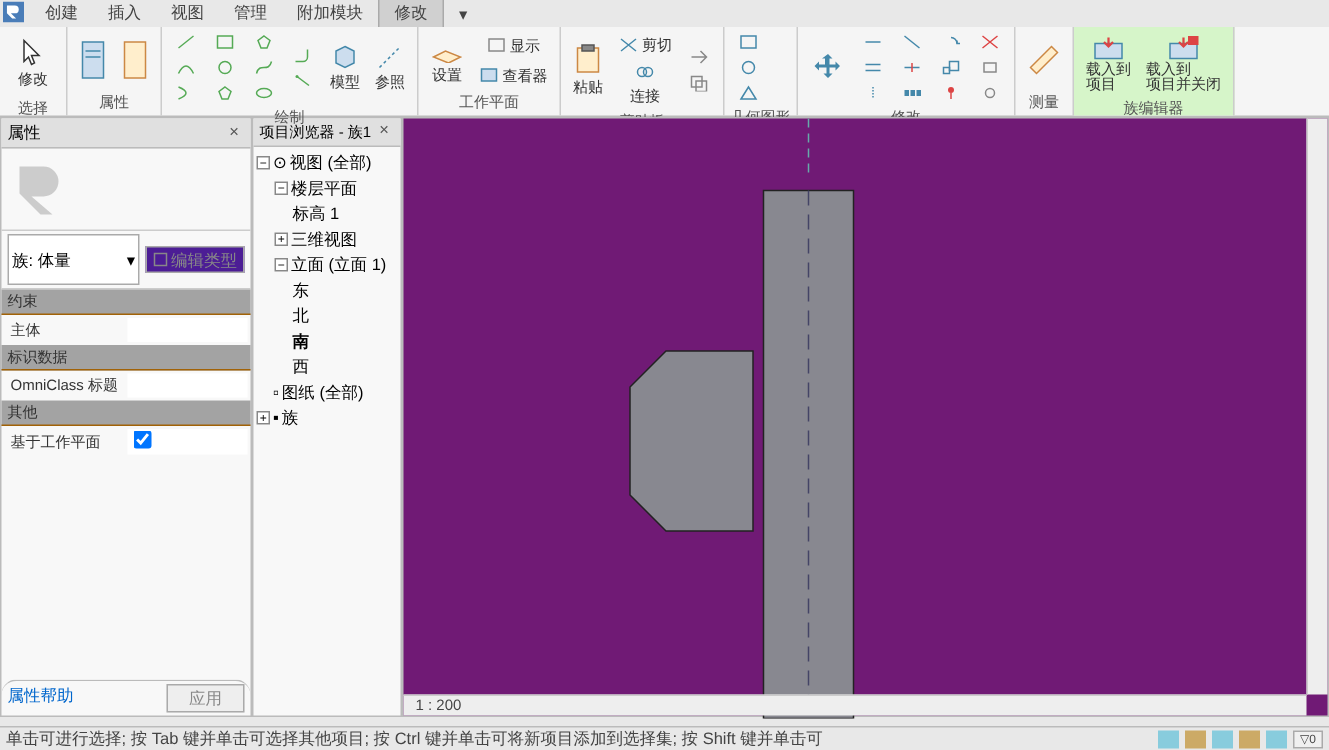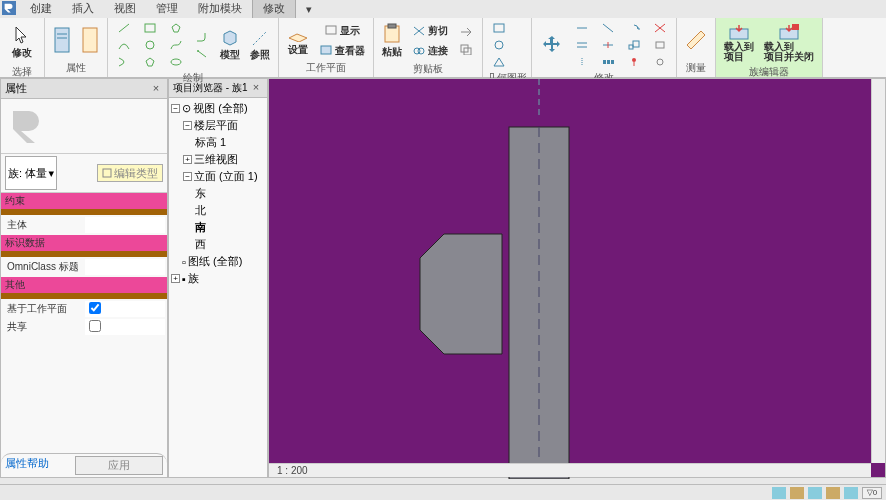--- a/index.html
+++ b/index.html
@@ -9,53 +9,53 @@
 .menubar { height: 18px; background: #e8e8e8; display: flex; align-items: flex-end; padding-left: 20px; gap: 0; }
 .menubar-item { padding: 2px 10px; color: #444; cursor: pointer; }
 .menubar-item.active { background: #d0d0d0; border: 1px solid #aaa; border-bottom: none; }
 .appicon { position: absolute; left: 2px; top: 1px; width: 14px; height: 14px; }
 
 
 .ribbon { height: 60px; background: #f5f5f5; border-bottom: 1px solid #bbb; display: flex; }
 .ribbon-group { display: flex; flex-direction: column; padding: 2px 4px; border-right: 1px solid #ccc; position: relative; }
 .ribbon-buttons { display: flex; flex: 1; gap: 2px; align-items: center; }
 .ribbon-label { text-align: center; color: #555; font-size: 10px; padding-top: 1px; }
-.rbtn { display: flex; flex-direction: column; align-items: center; justify-content: center; padding: 2px 4px; cursor: pointer; min-width: 24px; font-weight: bold; }
+.rbtn { display: flex; flex-direction: column; align-items: center; justify-content: center; padding: 2px 4px; cursor: pointer; min-width: 24px; }
 .rbtn-lg { min-width: 36px; height: 44px; }
 .rbtn-sm { width: 18px; height: 16px; }
 .rbtn svg { display: block; }
 .rbtn-text { font-size: 10px; color: #333; margin-top: 1px; }
 .rbtn-col { display: flex; flex-direction: column; gap: 1px; }
 .ribbon-group.hl { background: #d6f5c9; }
 
 
 .workspace { display: flex; height: 400px; }
 .panel { background: #f8f8f8; border: 1px solid #bbb; display: flex; flex-direction: column; }
 .panel-header { background: #e0e0e0; padding: 2px 4px; display: flex; justify-content: space-between; align-items: center; border-bottom: 1px solid #bbb; }
 .panel-close { width: 14px; height: 14px; text-align: center; cursor: pointer; color: #555; }
 
 .props-panel { width: 168px; }
 .props-top { display: flex; align-items: center; padding: 6px; gap: 6px; }
 .props-logo { width: 40px; height: 42px; }
 .type-row { display: flex; padding: 2px 4px; gap: 4px; align-items: center; border-top: 1px solid #ccc; border-bottom: 1px solid #ccc; }
 .type-select { flex: 1; height: 18px; border: 1px solid #aaa; background: #fff; padding: 16px 2px; display: flex; align-items: center; justify-content: space-between; }
-.edit-type-btn { height: 18px; padding: 0 4px; border: 1px solid #aaa; background: #fef9c3; color: #888; font-size: 10px; display: flex; align-items: center; gap: 2px; margin-left: 36px; }
-
-.props-section-h { background: #ec4899; padding: 1px 4px; font-size: 10px; color: #333; border-bottom: 6px solid #a16207; }
+.edit-type-btn { height: 18px; padding: 0 4px; border: 1px solid #aaa; background: #4c1d95; color: #888; font-size: 10px; display: flex; align-items: center; gap: 2px; }
+
+.props-section-h { background: #a3a3a3; padding: 1px 4px; font-size: 10px; color: #333; border-bottom: 1px solid #a16207; }
 .props-table { width: 100%; }
 .props-table tr { border-bottom: 1px solid #ddd; }
 .props-table td { padding: 1px 4px; font-size: 10px; }
 .props-table td:first-child { width: 50%; color: #333; }
 .props-table td:last-child { background: #fff; }
 .chk { width: 12px; height: 12px; }
 .props-input { width: 100%; border: none; background: #fff; font-size: 10px; }
 
 .props-footer { margin-top: auto; display: flex; justify-content: space-between; padding: 2px 4px; border-top: 1px solid #bbb; border-radius: 10px; }
 .link { color: #0066cc; cursor: pointer; }
-.apply-btn { padding: 1px 32px; border: 1px solid #aaa; background: #eee; color: #888; }
+.apply-btn { padding: 1px 14px; border: 1px solid #aaa; background: #eee; color: #888; }
 
 .browser-panel { width: 100px; }
 .tree { padding: 2px; font-size: 10px; }
 .tree-node { display: flex; align-items: center; gap: 2px; padding: 1px 0; white-space: nowrap; }
 .tree-toggle { width: 9px; height: 9px; border: 1px solid #888; text-align: center; line-height: 7px; font-size: 8px; cursor: pointer; background: #fff; }
 .tree-ind1 { padding-left: 12px; }
 .tree-ind2 { padding-left: 24px; }
 .tree-node.sel { font-weight: bold; }
 
 
@@ -235,21 +235,21 @@
           </svg>
           <span class="rbtn-text">粘贴</span>
         </div>
       <div class="rbtn-col">
         <div class="rbtn" style="flex-direction:row;gap:2px">
             <svg width="14" height="12">
               <path d="M2 2l10 8M2 10l10-8" stroke="#48a"></path>
             </svg>
             <span class="rbtn-text">剪切</span>
           </div>
-        <div class="rbtn" style="flex-direction:row;gap:2px">
+        <div class="rbtn" style="flex-direction:column;gap:2px">
             <svg width="14" height="12">
               <circle cx="5" cy="6" r="3" fill="none" stroke="#48a"></circle>
               <circle cx="9" cy="6" r="3" fill="none" stroke="#48a"></circle>
             </svg>
             <span class="rbtn-text">连接</span>
           </div>
       </div>
       <div class="rbtn-col">
         <div class="rbtn rbtn-sm">
             <svg width="14" height="12">
@@ -454,24 +454,20 @@
           </tr>
     </tbody>
       </table>
 
     <div class="props-section-h">其他</div>
     <table class="props-table">
       <tbody>
           <tr>
             <td>基于工作平面</td>
             <td><input type="checkbox" class="chk" checked="" style=""></td>
-          </tr>
-      <tr>
-            <td>共享</td>
-            <td><input type="checkbox" class="chk" style=""></td>
           </tr>
     </tbody>
       </table>
 
     <div class="props-footer">
       <span class="link">属性帮助</span>
       <button class="apply-btn">应用</button>
     </div>
   </div>
 
@@ -534,20 +530,21 @@
       <path d="M175 155 h58 v120 h-58 l-24 -24 v-72 z" fill="#888890" stroke="#222"></path>
     </svg>
     <div class="scrollbar-v"></div>
     <div class="scrollbar-h">
       <span class="scale-label">1 : 200</span>
     </div>
   </div>
 </div>
 
 <div class="statusbar">
+  <span>单击可进行选择; 按 Tab 键并单击可选择其他项目; 按 Ctrl 键并单击可将新项目添加到选择集; 按 Shift 键并单击可</span>
   <div class="status-icons">
     <span style="background:#8cd"></span>
     <span style="background:#ca6"></span>
     <span style="background:#8cd"></span>
     <span style="background:#ca6"></span>
     <span style="background:#8cd"></span>
     <span style="background:#f0f0f0;border:1px solid #aaa;width:20px;text-align:center;font-size:8px">▽0</span>
   </div>
 </div>
 

